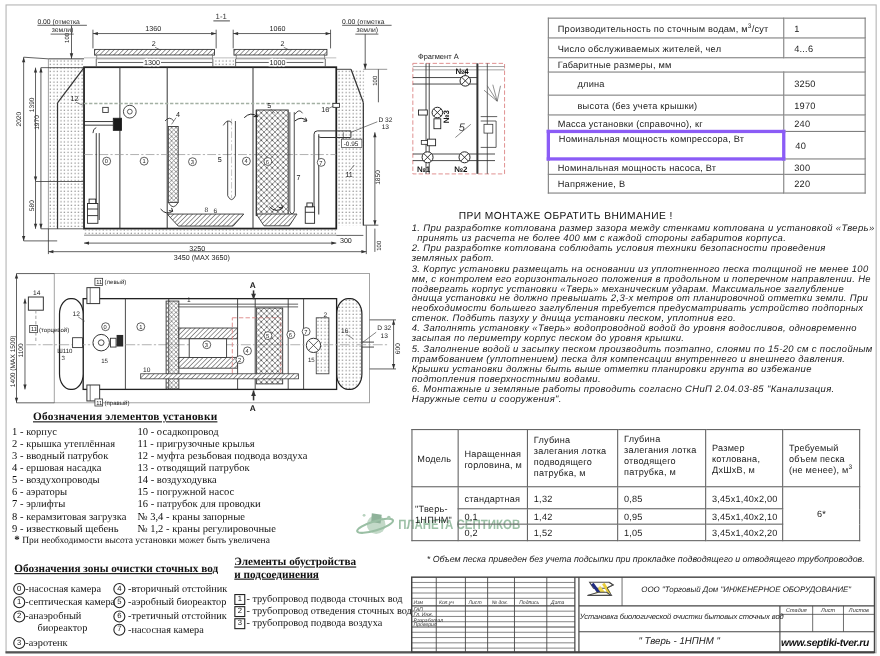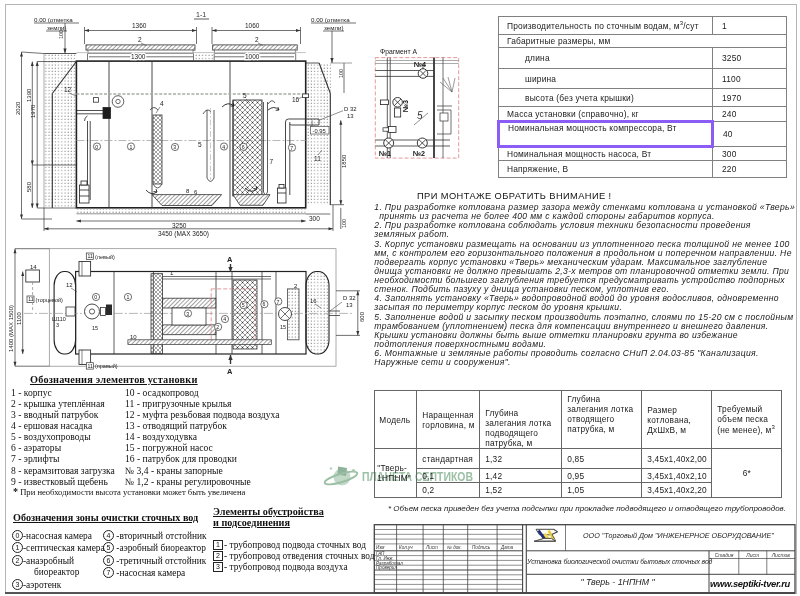--- a/index.html
+++ b/index.html
@@ -682,30 +682,30 @@
 <table style="width:288px;table-layout:fixed;font-size:8.4px;color:#1a1a1a;letter-spacing:0.2px;white-space:nowrap">
 <colgroup>
         <col style="width:214px">
         <col style="width:74px">
       </colgroup>
 <tbody>
         <tr style="height:18px">
           <td style="border:1px solid #808080;padding:0 0 0 8px">Производительность по сточным водам, м<span style="font-size:6px;vertical-align:super">3</span>/сут</td>
           <td style="border:1px solid #808080;padding:0 0 0 9px">1</td>
         </tr>
+<tr style="height:18px">
+          <td style="border:1px solid #808080;padding:0 0 0 8px">Число обслуживаемых жителей, чел</td>
+          <td style="border:1px solid #808080;padding:0 0 0 9px">4...6</td>
+        </tr>
 <tr style="height:13px">
           <td colspan="2" style="border:1px solid #808080;padding:0 2px 0 8px">Габаритные размеры, мм</td>
         </tr>
 <tr style="height:21px">
           <td style="border:1px solid #808080;padding:0 0 0 26px">длина</td>
           <td style="border:1px solid #808080;padding:0 0 0 9px">3250</td>
-        </tr>
-<tr style="height:20px">
-          <td style="border:1px solid #808080;padding:0 0 0 26px">ширина</td>
-          <td style="border:1px solid #808080;padding:0 0 0 9px">1100</td>
         </tr>
 <tr style="height:18px">
           <td style="border:1px solid #808080;padding:0 0 0 26px">высота (без учета крышки)</td>
           <td style="border:1px solid #808080;padding:0 0 0 9px">1970</td>
         </tr>
 <tr style="height:15px">
           <td style="border:1px solid #808080;padding:0 0 0 8px">Масса установки (справочно), кг</td>
           <td style="border:1px solid #808080;padding:0 0 0 9px">240</td>
         </tr>
 <tr style="height:14px">
@@ -797,21 +797,21 @@
         <col style="width:82px">
         <col style="width:80px">
         <col style="width:70px">
         <col style="width:70px">
       </colgroup>
 <tbody>
         <tr style="height:52px">
 <td style="border:1px solid #666;padding:0 0 0 4px">Модель</td>
 <td style="border:1px solid #666;padding:0 0 0 5px">Наращенная горловина, м</td>
 <td style="border:1px solid #666;padding:0 0 0 5px;vertical-align:top">
-            <div style="margin-top:17px">Глубина залегания лотка подводящего патрубка, м</div>
+            <div style="margin-top:4px">Глубина залегания лотка подводящего патрубка, м</div>
           </td>
 <td style="border:1px solid #666;padding:0 0 0 5px;vertical-align:top">
             <div style="margin-top:3px">Глубина залегания лотка отводящего патрубка, м</div>
           </td>
 <td style="border:1px solid #666;padding:0 0 0 5px">Размер котлована, ДхШхВ, м</td>
 <td style="border:1px solid #666;padding:0 0 0 5px">Требуемый объем песка (не менее), м<span style="font-size:6px;vertical-align:super">3</span></td>
 </tr>
 <tr style="height:20px">
 <td rowspan="3" style="border:1px solid #666;padding:0 0 0 2px">"Тверь-<br>1НПНМ"</td>
 <td style="border:1px solid #666;padding:0 0 0 5px">стандартная</td>

